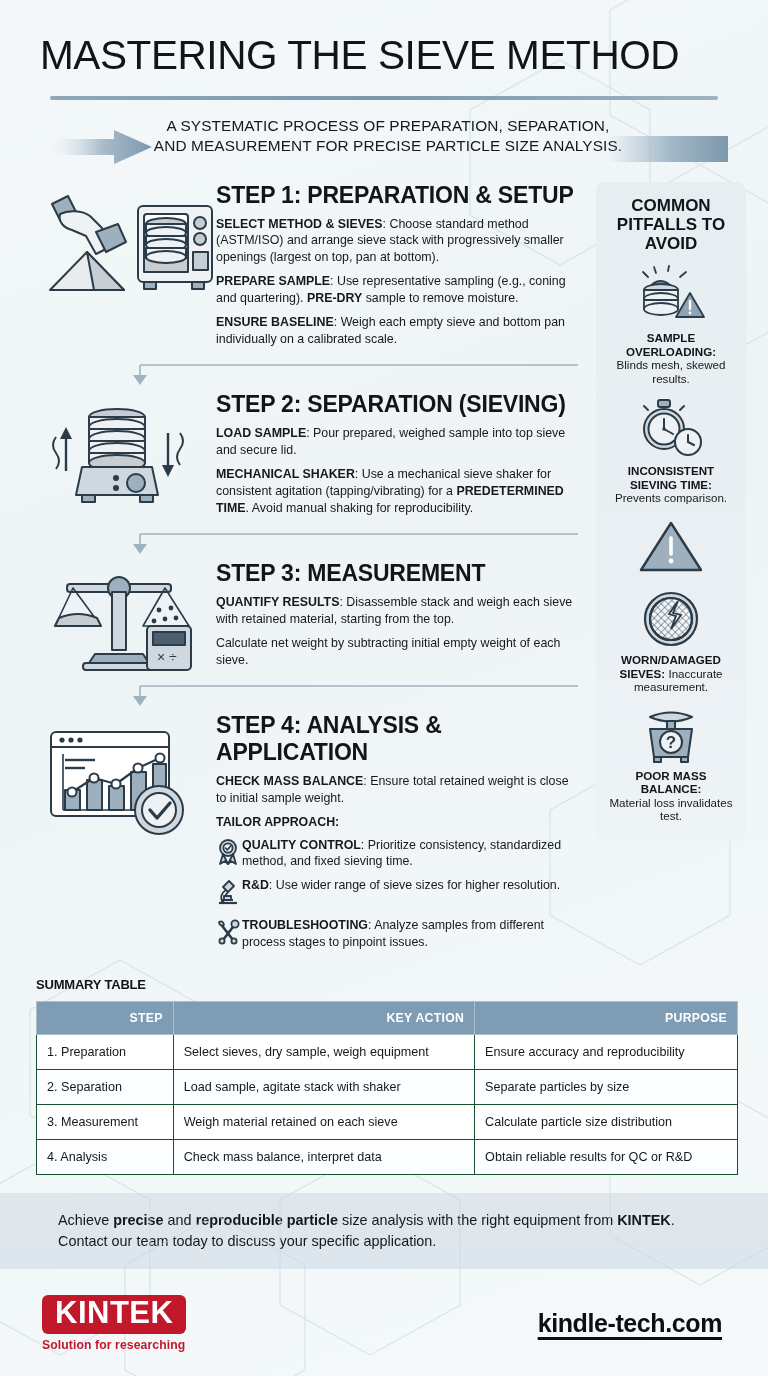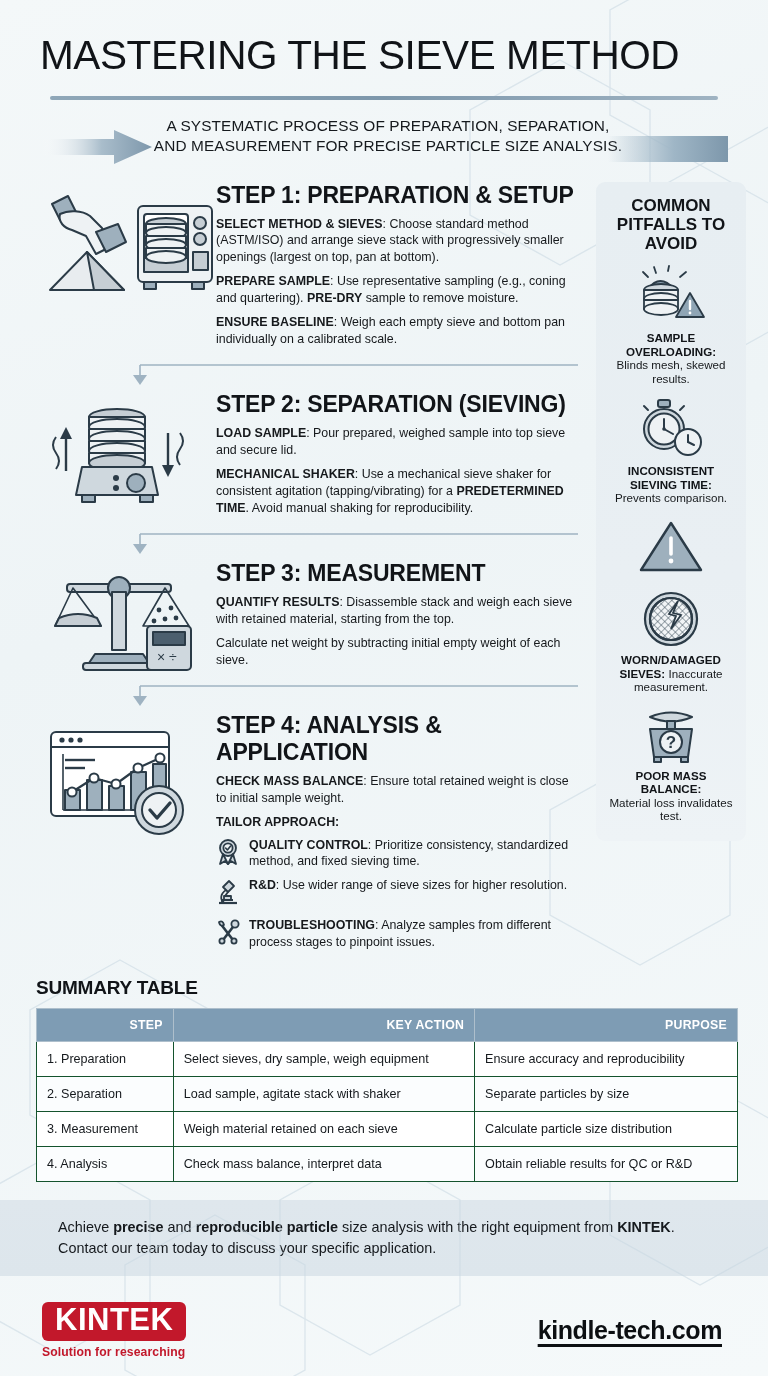--- a/index.html
+++ b/index.html
@@ -123,21 +123,20 @@
     font-size: 12.4px;
     line-height: 1.335;
     color: #16191c;
     margin-bottom: 8px;
   }
   .step-p b { font-weight: 700; }
 
   .bullet-row {
     display: flex;
     align-items: flex-start;
-    gap: 7px;
     margin-bottom: 7px;
   }
   .bullet-ico { flex: 0 0 26px; padding-top: 1px; }
   .bullet-txt { font-size: 12.4px; line-height: 1.335; color: #16191c; }
   .bullet-txt b { font-weight: 700; }
 
   
   .connector {
     position: relative;
     height: 24px;
@@ -174,21 +173,21 @@
     font-weight: 400;
     line-height: 1.18;
     color: #16191c;
   }
   .pitfall-inline { font-size: 11.6px; line-height: 1.18; color:#16191c; }
   .pitfall-inline b { font-weight:700; color:#111418; }
 
   
   .table-section { padding: 14px 30px 0 36px; position: relative; }
   .table-heading {
-    font-size: 19px;
+    font-size: 13px;
     font-weight: 700;
     color: #111418;
     margin-bottom: 9px;
     letter-spacing: -0.2px;
   }
   table {
     width: 100%;
     border-collapse: collapse;
     background: #ffffff;
     table-layout: fixed;

